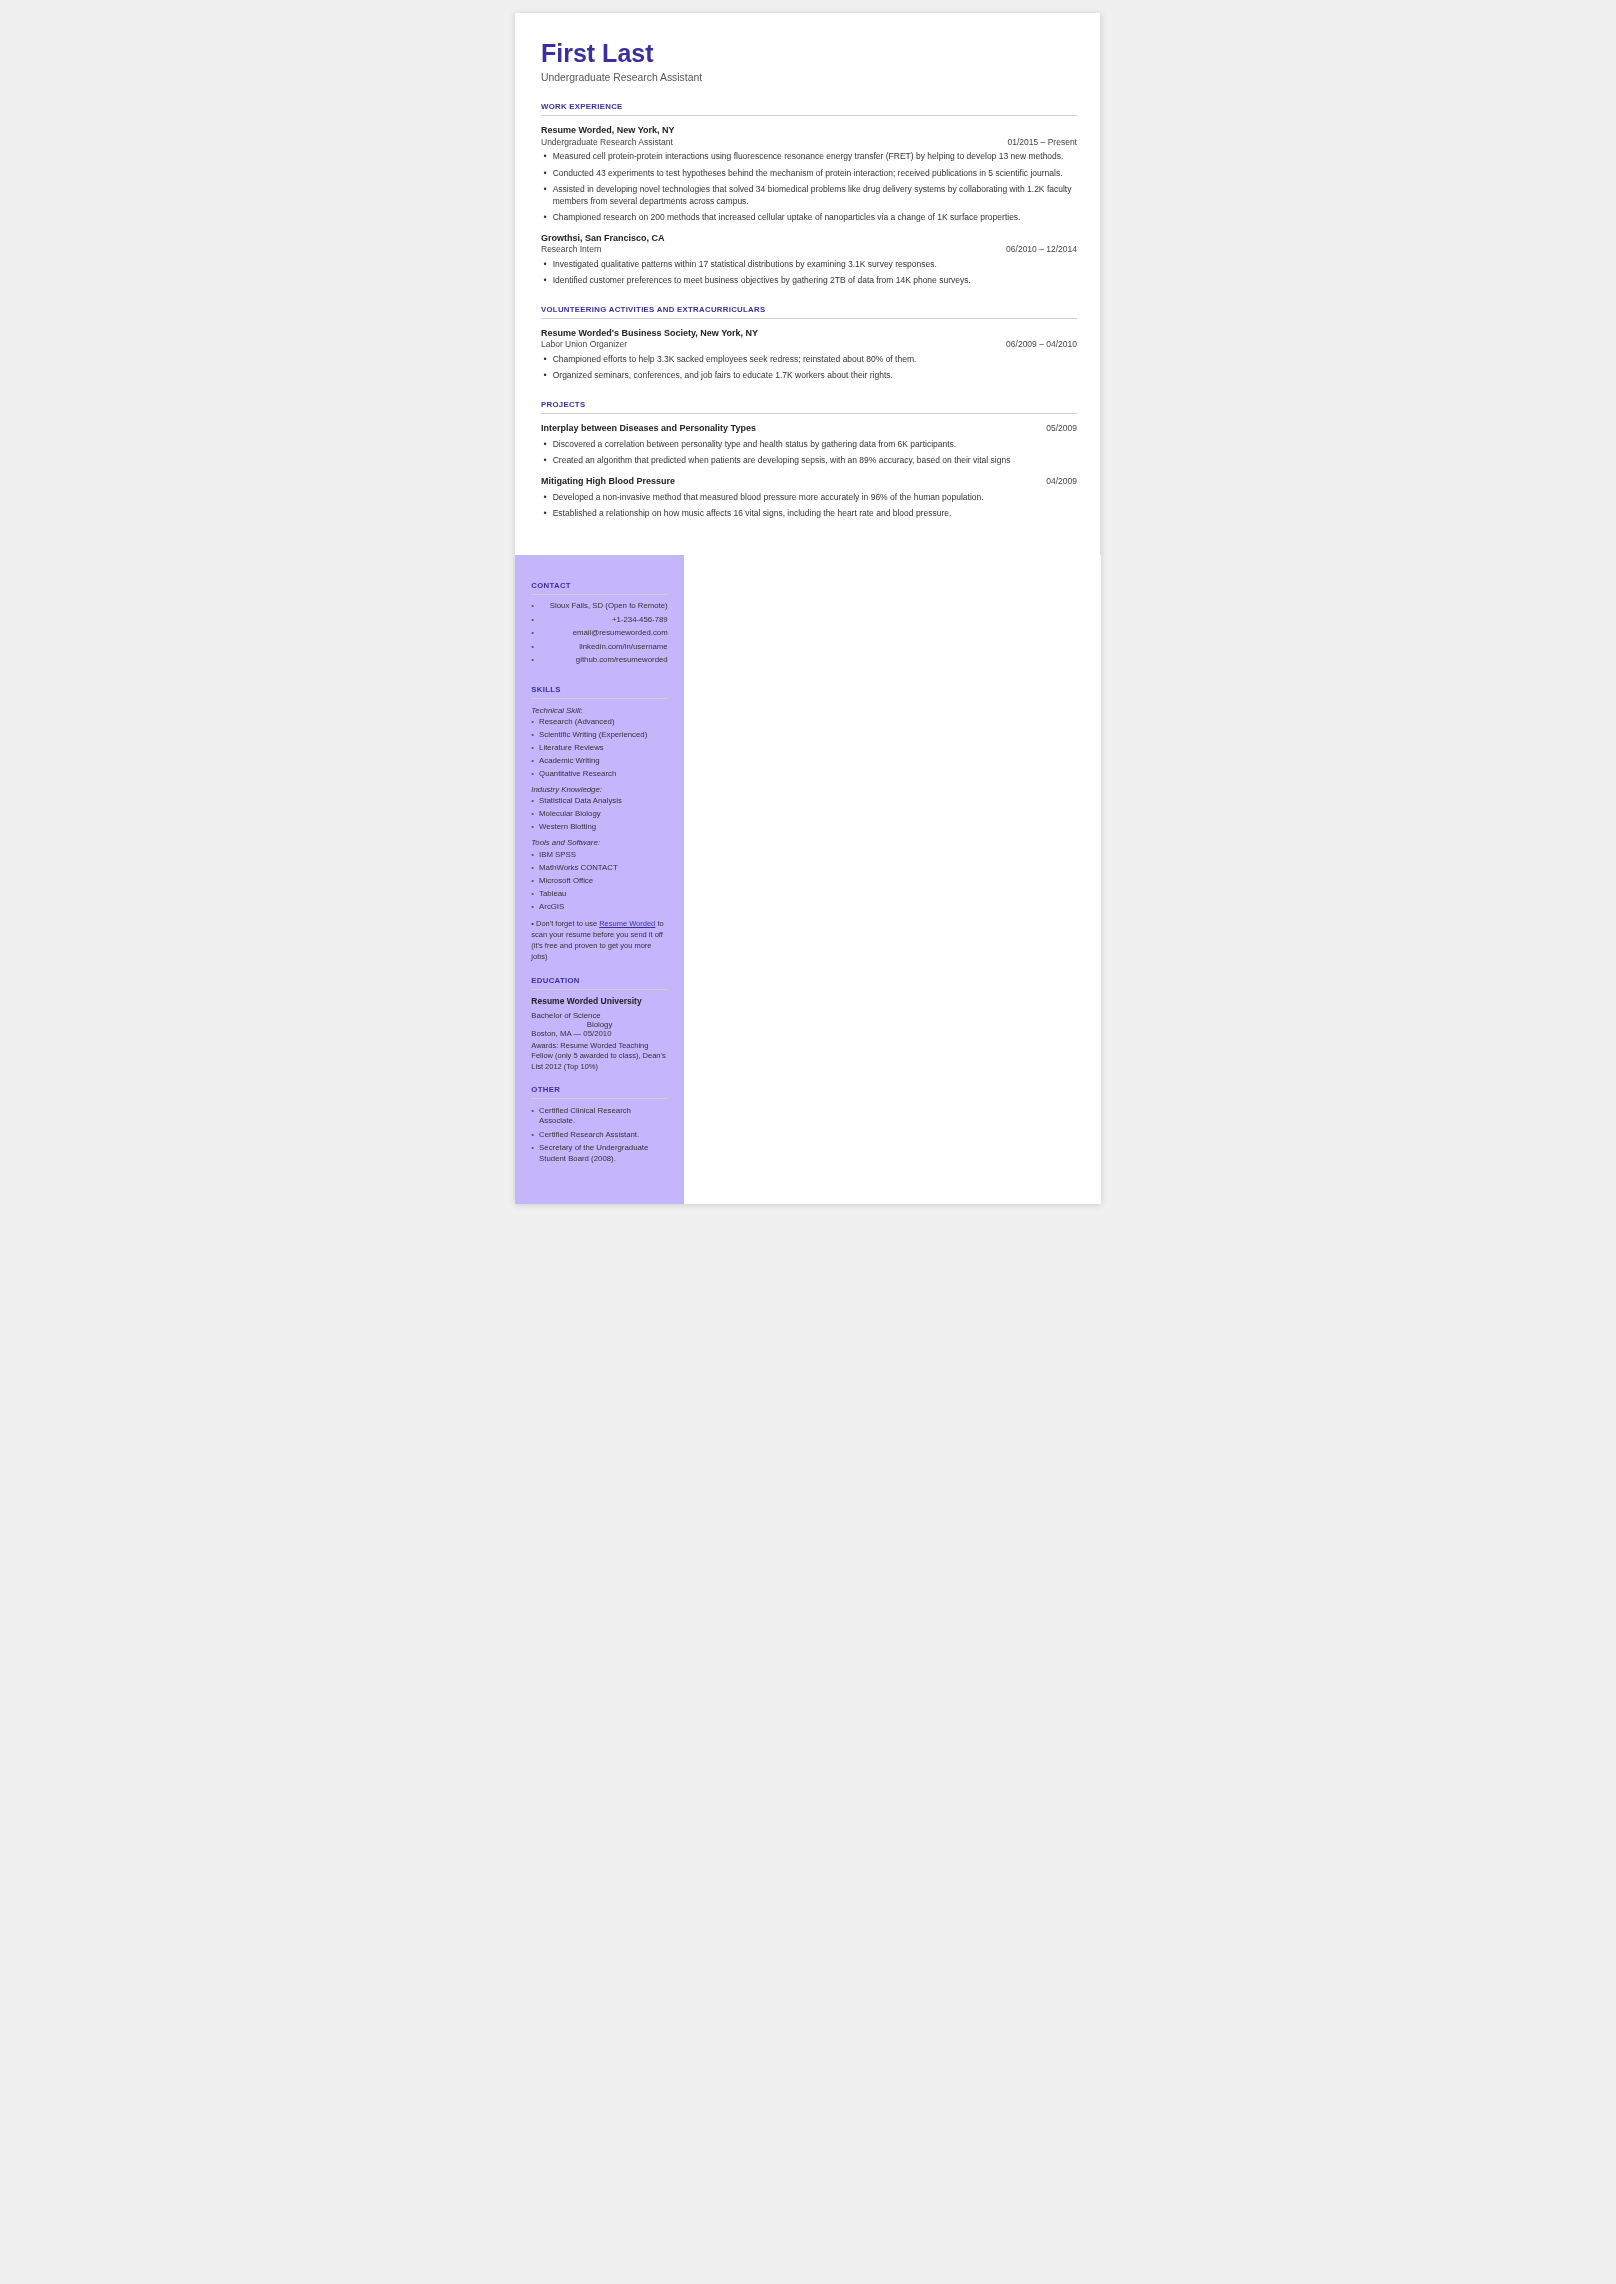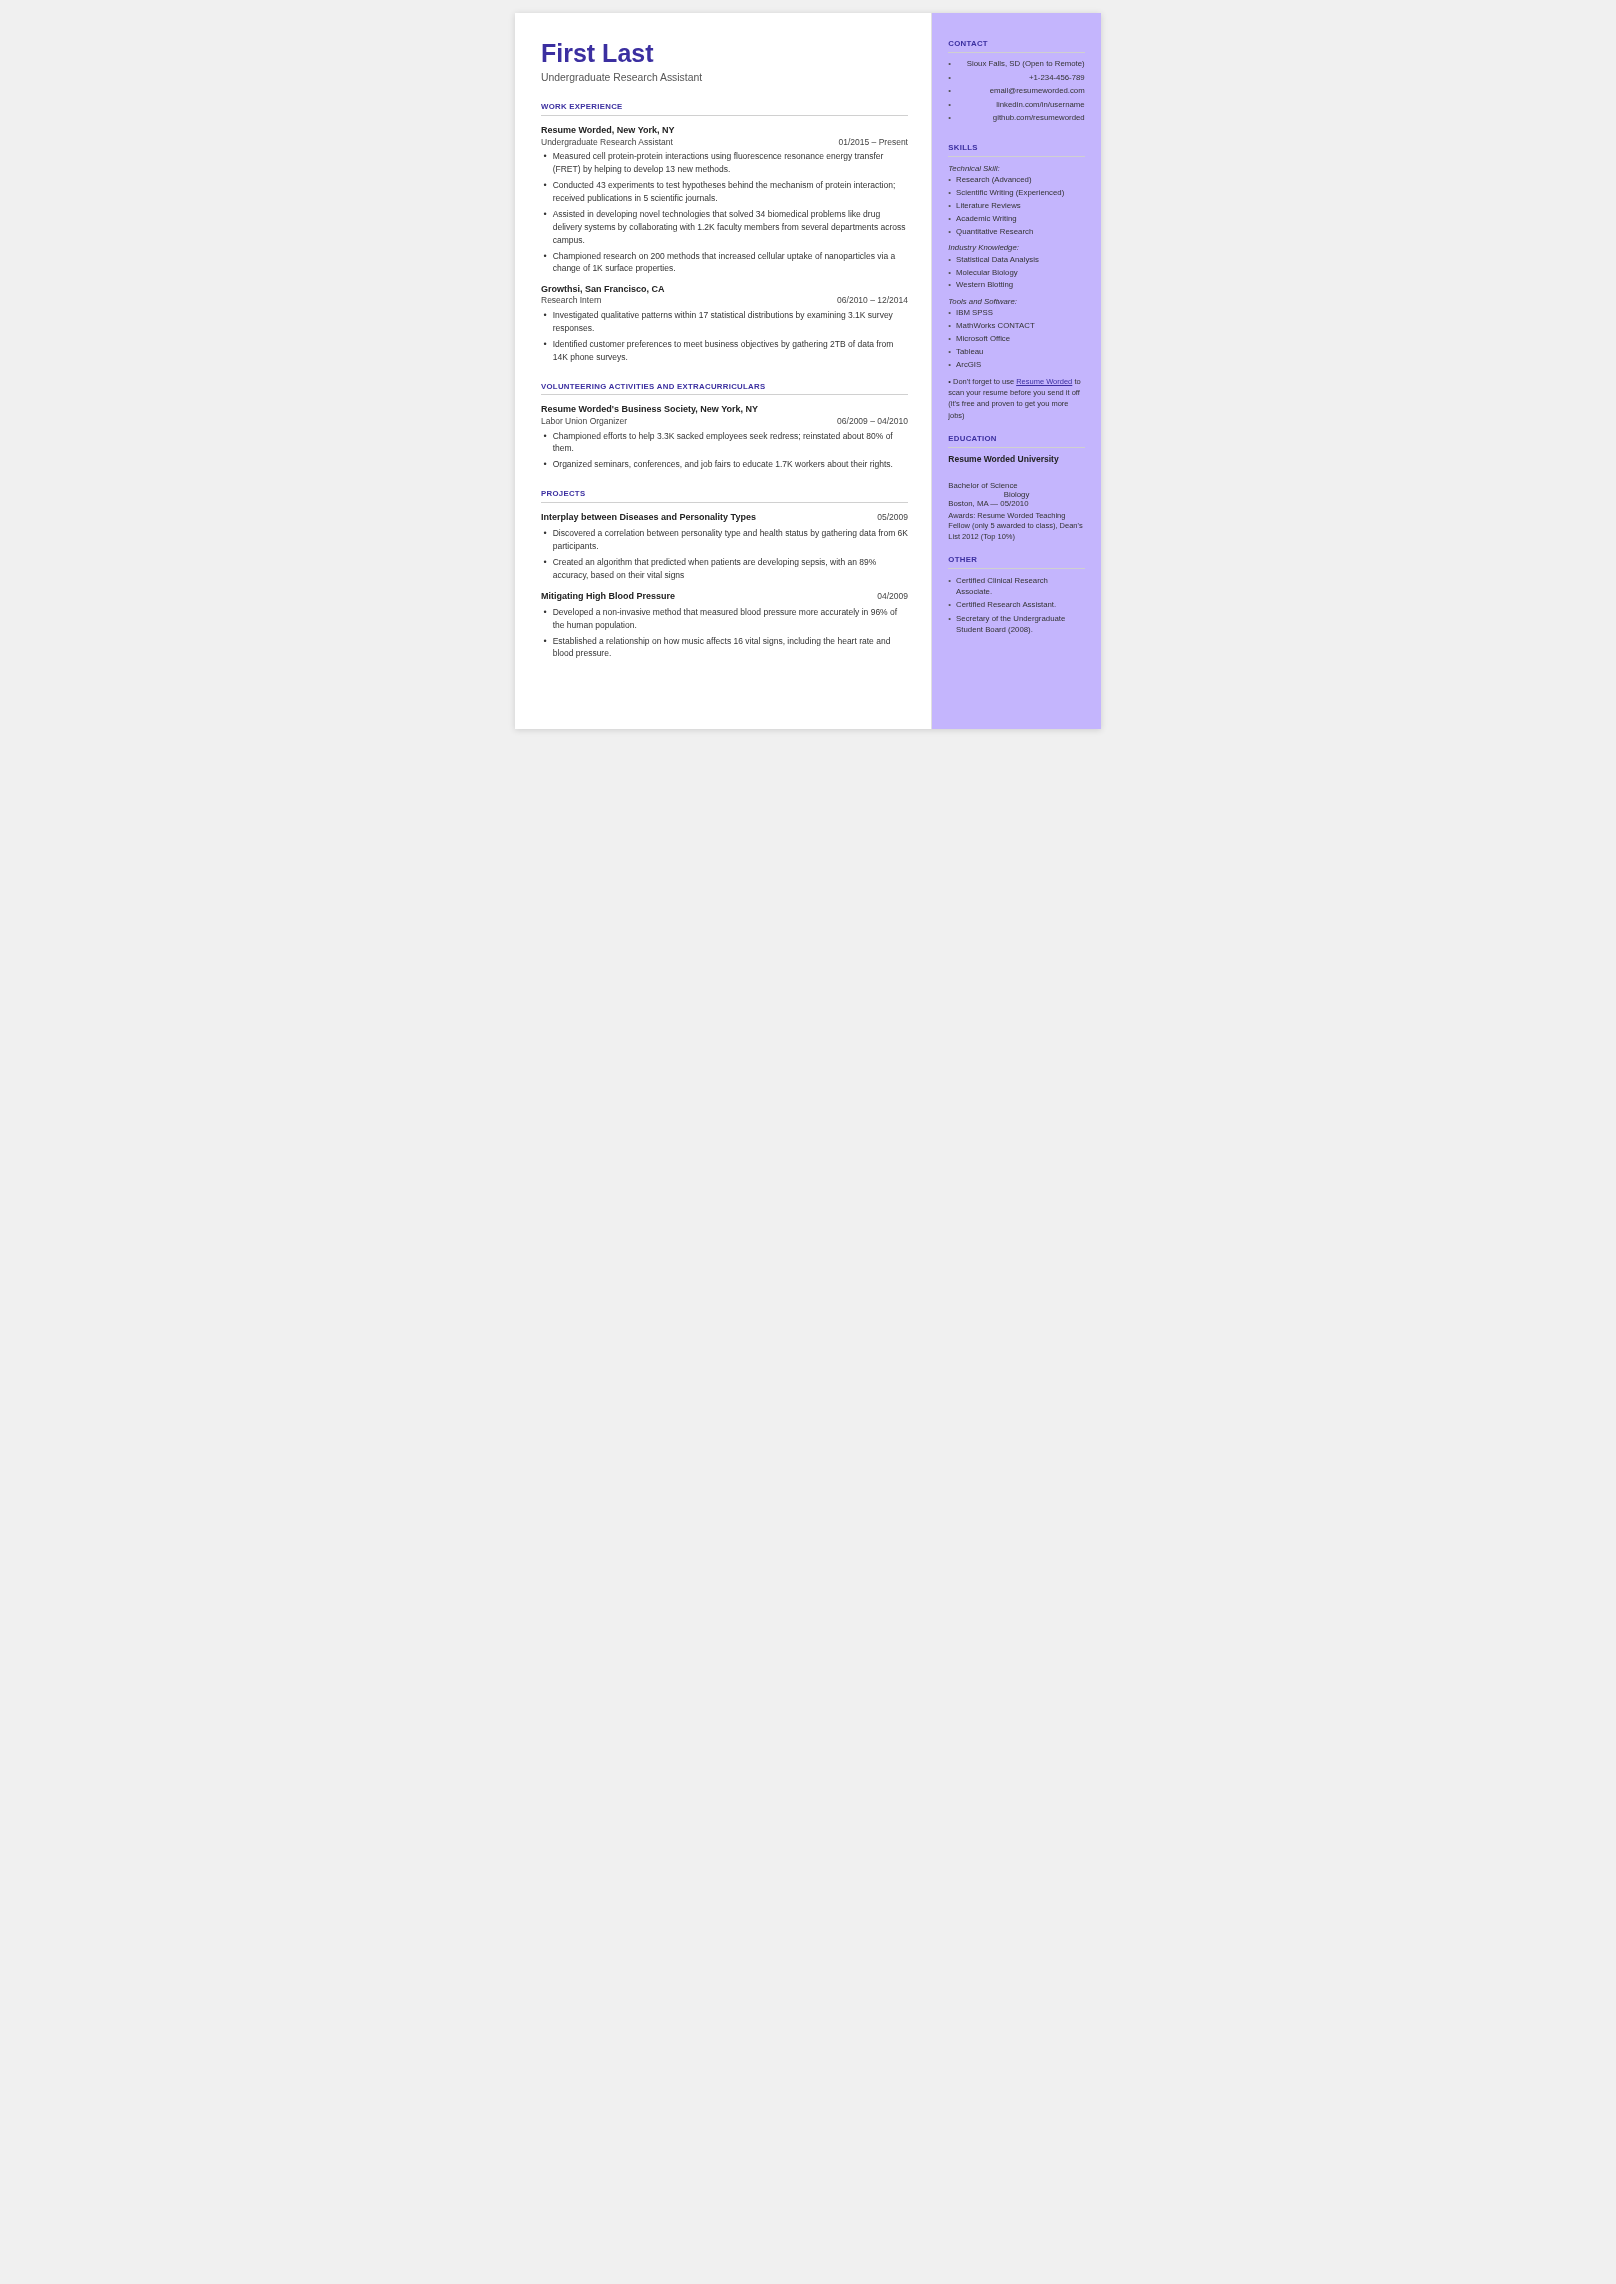--- a/index.html
+++ b/index.html
@@ -9,21 +9,21 @@
       display: flex;
       justify-content: center;
       align-items: flex-start;
       padding: 13px;
     }
     .resume-container {
       background: #fff;
       width: 586px;
       min-height: 716px;
       display: flex;
-      flex-direction: row;
+      flex-direction: column;
       box-shadow: 0 1.3px 6.5px rgba(0,0,0,0.15);
     }
     
     .left-col {
       flex: 1;
       padding: 26px 23px 26px 26px;
       border-right: 0.7px solid #e0e0e0;
     }
     .name {
       font-size: 25px;
@@ -166,21 +166,21 @@
       line-height: 1.5;
       margin-top: 5.2px;
     }
     .resume-worded-note a {
       color: #3b2fa0;
     }
     .edu-uni {
       font-size: 8.5px;
       font-weight: 700;
       color: #222;
-      margin-bottom: 17px;
+      margin-bottom: 5px;
     }
     .edu-degree {
       font-size: 7.8px;
       color: #333;
     }
     .edu-field {
       font-size: 7.8px;
       color: #333;
       text-align: center;
     }

